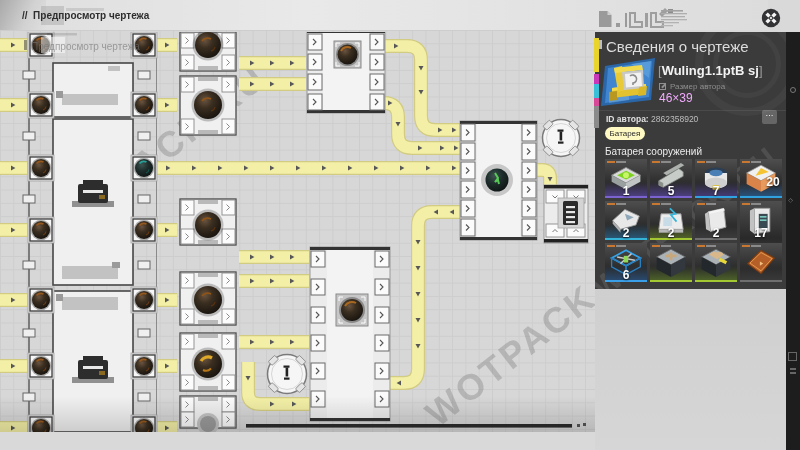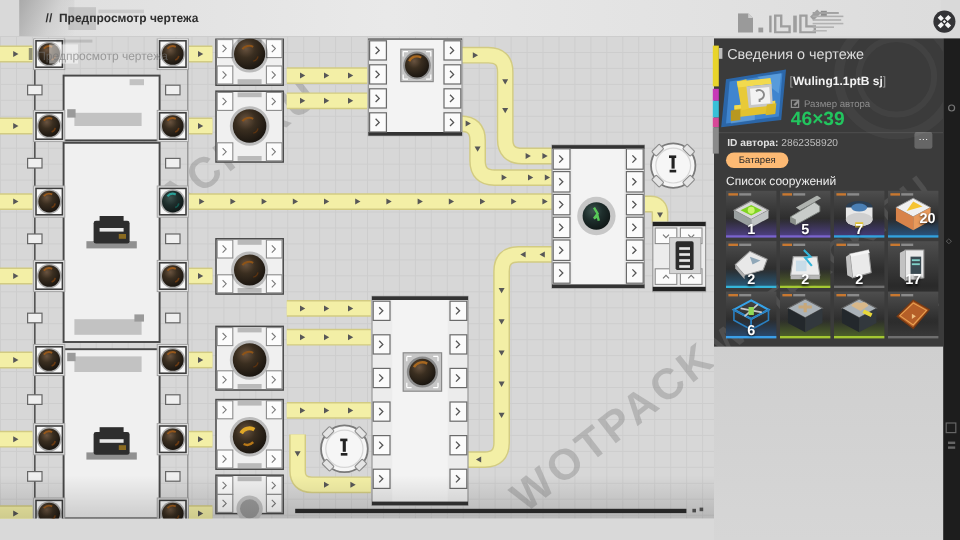--- a/index.html
+++ b/index.html
@@ -609,21 +609,21 @@
 
 <rect x="246" y="424" width="326" height="3.6" fill="#2c2c2c"></rect>
 <rect x="577" y="424" width="3" height="3" fill="#555"></rect>
         <rect x="583" y="423" width="3" height="3" fill="#555"></rect>
 
 </g>
 </svg>
 
 <div class="abs" style="left:0;top:396px;width:595px;height:36px;background:linear-gradient(rgba(0,0,0,0),rgba(0,0,0,0.15))"></div>
 
-<div class="abs" style="left:16px;top:0;width:768px;height:30px;background:linear-gradient(90deg,#dedede,#e9e9e9 40%,#dcdcdc)">
+<div class="abs" style="left:0;top:0;width:768px;height:30px;background:linear-gradient(90deg,#dedede,#e9e9e9 40%,#dcdcdc)">
 
   <div class="abs" style="left:0;top:0;width:46px;height:30px;background:linear-gradient(115deg,#a9a9a9,rgba(190,190,190,0.4) 60%,rgba(220,220,220,0))"></div>
 
   <div class="abs" style="left:41px;top:6px;width:23px;height:19px;background:rgba(130,130,130,0.28)"></div>
   <div class="abs" style="left:66px;top:8px;width:38px;height:3px;background:rgba(0,0,0,0.10)"></div>
 
   <div class="abs" style="left:22px;top:10px;font-size:10px;font-weight:bold;color:#2e2e2e">//&nbsp; Предпросмотр чертежа</div>
 
   <svg class="abs" style="left:598px;top:11px" width="24" height="17" viewBox="0 0 24 17">
     <path d="M1,0 h8.5 l4,4 v12 h-12.5 z" fill="#9a9a9a"></path>
@@ -657,53 +657,53 @@
     <rect x="9" y="9" width="2" height="2" fill="#f5f5f5" transform="rotate(45 10 10)"></rect>
   </svg>
 </div>
 
 <div class="abs" style="left:595px;top:32px;width:191px;height:257px;background:#3b3b3b;overflow:hidden">
 <div class="abs" style="left:100px;top:-20px;width:104px;height:104px;border:8px solid rgba(255,255,255,0.04);border-radius:50%"></div>
 <div class="abs" style="left:118px;top:-2px;width:68px;height:68px;border:5px solid rgba(255,255,255,0.04);border-radius:50%"></div>
 <div class="abs" style="left:-30px;top:150px;width:300px;font-size:30px;font-weight:bold;letter-spacing:2px;color:rgba(255,255,255,0.10);transform:rotate(-38deg)">WOTPACK.RU</div>
 
 <div class="abs" style="left:4px;top:8px;width:3px;height:9px;background:#bdbdbd"></div>
-<div class="abs" style="left:11px;top:6px;font-size:12px;color:#dcdcdc">Сведения о чертеже</div>
+<div class="abs" style="left:11px;top:6px;font-size:15px;color:#dcdcdc">Сведения о чертеже</div>
 
 <svg class="abs" style="left:4px;top:22px" width="60" height="54" viewBox="0 0 60 54">
         <polygon points="6,12 56,4 52,46 2,52" fill="#2b66a8"></polygon>
         <polygon points="9,14 53,7 50,43 6,49" fill="#3f85cf"></polygon>
         <polygon points="32,10 52,7 50,24" fill="#66a8e2" opacity="0.65"></polygon>
         <polygon points="10,42 30,39 30,46 10,49" fill="#7ab0e0" opacity="0.5"></polygon>
         <polygon points="13,34 47,30 47,40 13,44" fill="#e2c22e"></polygon>
         <polygon points="13,34 47,30 47,33 13,37" fill="#f2da4e"></polygon>
         <polygon points="15,14 23,12 27,36 19,38" fill="#e8ca38"></polygon>
         <polygon points="15,14 43,11 44,16 16,19" fill="#f2da4e"></polygon>
         <polygon points="23,18 44,16 45,34 25,36" fill="#c8c8c8"></polygon>
         <polygon points="26,20 42,18.5 43,32 27,33.5" fill="#f2f2f2"></polygon>
         <path d="M31,22 a4,4 0 1 1 3,7 l0,2" stroke="#8a8a8a" stroke-width="1.6" fill="none"></path>
         <polygon points="10,38 18,37 18,46 10,47" fill="#b89820"></polygon>
         <polygon points="40,33 48,32 47,41 39,42" fill="#d8b828"></polygon>
       </svg>
 
-<div class="abs" style="left:63px;top:31px;font-size:10px;font-weight:bold;color:#f2f2f2"><span style="color:#9a9a9a;font-weight:normal">[</span>Wuling1.1ptB sj<span style="color:#9a9a9a;font-weight:normal">]</span></div>
+<div class="abs" style="left:63px;top:31px;font-size:13px;font-weight:bold;color:#f2f2f2"><span style="color:#9a9a9a;font-weight:normal">[</span>Wuling1.1ptB sj<span style="color:#9a9a9a;font-weight:normal">]</span></div>
 
 <div class="abs" style="left:64px;top:51px;width:7px;height:7px;border:1px solid #8f8f8f"></div>
       <div class="abs" style="left:66px;top:53px;width:5px;height:1.5px;background:#8f8f8f;transform:rotate(-45deg)"></div>
       <div class="abs" style="left:75px;top:50px;font-size:8px;color:#8f8f8f">Размер автора</div>
-<div class="abs" style="left:64px;top:59px;font-size:16px;font-weight:bold;color:#22c55e">46×39</div>
+<div class="abs" style="left:64px;top:59px;font-size:12px;font-weight:normal;color:#f0abfc">46×39</div>
 
 <div class="abs" style="left:0;top:78px;width:191px;height:1px;background:rgba(255,255,255,0.08)"></div>
 <div class="abs" style="left:11px;top:82px;font-size:8.5px;color:#e0e0e0"><b>ID автора:</b> <span style="color:#bdbdbd">2862358920</span></div>
 
 <div class="abs" style="left:167px;top:78px;width:15px;height:14px;background:rgba(255,255,255,0.22);border-radius:2px;color:#fff;font-size:8px;text-align:center;line-height:11px">···</div>
 
-<div class="abs" style="left:10px;top:95px;width:52px;height:13px;background:#fdba74;border-radius:7px;font-size:8px;color:#2a2a2a;text-align:center;line-height:13px">Батарея</div>
-
-<div class="abs" style="left:10px;top:114px;font-size:10px;color:#ececec">Список сооружений</div>
+<div class="abs" style="left:10px;top:95px;width:40px;height:13px;background:#fef9c3;border-radius:7px;font-size:8px;color:#2a2a2a;text-align:center;line-height:13px">Батарея</div>
+
+<div class="abs" style="left:10px;top:114px;font-size:10px;color:#ececec">Батарея сооружений</div>
 
 <div class="abs" style="left:10px;top:127px;width:42px;height:39px;background:linear-gradient(#4e4e4e,#2a2a2a 70%);border-bottom:2.5px solid #7a63cf">
         <div class="abs" style="left:0;bottom:0;width:42px;height:14px;background:linear-gradient(rgba(0,0,0,0),rgba(104,80,196,0.55))"></div>
         <div class="abs" style="left:2px;top:2px;width:8px;height:2px;background:#c87830"></div>
         <div class="abs" style="left:11px;top:2px;width:10px;height:2px;background:#8a8a8a"></div>
         <svg class="abs" style="left:4px;top:4px" width="34" height="31" viewBox="0 0 30 28">
           <polygon points="15,4 28,11 15,18 2,11" fill="#d8d8d8" stroke="#888" stroke-width="0.8"></polygon>
           <polygon points="2,11 15,18 15,24 2,17" fill="#9aa0a0"></polygon>
           <polygon points="28,11 15,18 15,24 28,17" fill="#c0c4c4"></polygon>
           <polygon points="15,7 23,11 15,15 7,11" fill="#7ed321"></polygon>

